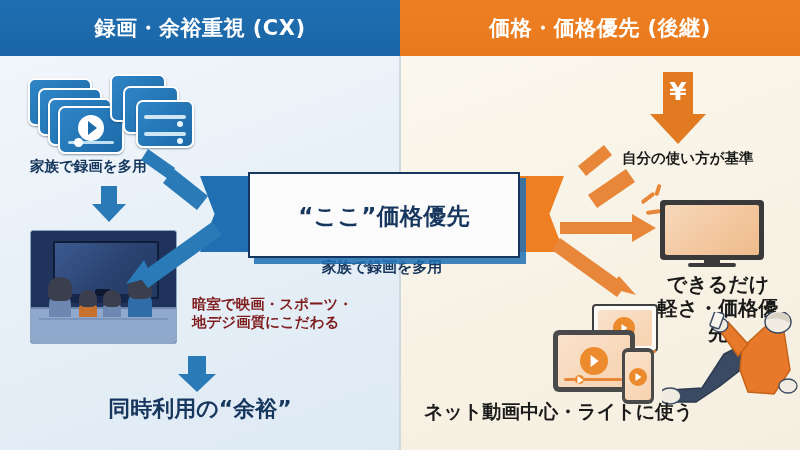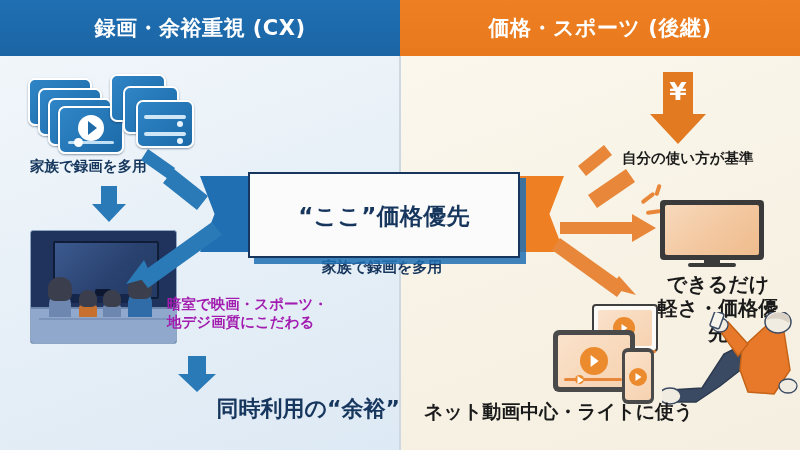--- a/index.html
+++ b/index.html
@@ -113,21 +113,21 @@
 <div id="stage">
 
   <div class="panel" id="panel-left"></div>
   <div class="panel" id="panel-right"></div>
   <div id="divider"></div>
 
   <div class="hdr" id="hdr-left">
     <span class="hdr-txt">録画・余裕重視 (CX)</span>
   </div>
   <div class="hdr" id="hdr-right">
-    <span class="hdr-txt">価格・スポーツ (後継)</span>
+    <span class="hdr-txt">価格・価格優先 (後継)</span>
   </div>
 
   <div id="stack-video">
     <div class="card cvid" style="left:0;top:0;width:64px;height:48px;"></div>
     <div class="card cvid" style="left:10px;top:10px;width:64px;height:48px;"></div>
     <div class="card cvid" style="left:20px;top:20px;width:64px;height:48px;"></div>
     <div class="card cvid" style="left:30px;top:28px;width:66px;height:48px;">
       <div class="playdot"></div>
       <div class="scrub"></div>
     </div>
@@ -160,29 +160,29 @@
     <div class="person" style="left:18px;bottom:26px;width:22px;height:24px;background:#6e87b0;"></div>
     <div class="p-hair" style="left:17px;bottom:42px;width:24px;height:24px;background:#3b3f4d;"></div>
     <div class="person" style="left:48px;bottom:26px;width:18px;height:16px;background:#c8702f;"></div>
     <div class="p-hair" style="left:48px;bottom:36px;width:18px;height:17px;background:#3b3f4d;"></div>
     <div class="person" style="left:72px;bottom:26px;width:18px;height:16px;background:#6e87b0;"></div>
     <div class="p-hair" style="left:72px;bottom:36px;width:18px;height:17px;background:#3b3f4d;"></div>
     <div class="person" style="left:97px;bottom:26px;width:24px;height:26px;background:#2f6ca8;"></div>
     <div class="p-hair" style="left:97px;bottom:44px;width:24px;height:22px;background:#3b3f4d;"></div>
   </div>
 
-  <div class="lbl" style="left:167px;top:296px;font-size:14.5px;color:#a21caf;">暗室で映画・スポーツ・
+  <div class="lbl" style="left:192px;top:296px;font-size:14.5px;color:#7f1d1d;">暗室で映画・スポーツ・
 地デジ画質にこだわる</div>
 
   <div class="arrow-d" style="left:178px;top:356px;">
     <div class="shaft" style="left:10px;top:0;width:18px;height:20px;background:#2a7ab8;"></div>
     <div style="position:absolute;left:0;top:18px;width:0;height:0;border-left:19px solid transparent;border-right:19px solid transparent;border-top:18px solid #2a7ab8;"></div>
   </div>
 
-  <div class="lbl" style="left:0px;top:396px;width:400px;text-align:right;font-size:22px;color:#16365d;">同時利用の“余裕”</div>
+  <div class="lbl" style="left:0px;top:396px;width:400px;text-align:center;font-size:22px;color:#16365d;">同時利用の“余裕”</div>
 
   <div id="chev-left"></div>
   <div id="chev-right"></div>
 
   <svg width="800" height="450" style="position:absolute;left:0;top:0;pointer-events:none;z-index:5;">
 
     <g>
       <polygon points="208,196 174,169 163,183 197,210" fill="#2a7ab8"></polygon>
     </g>
 

